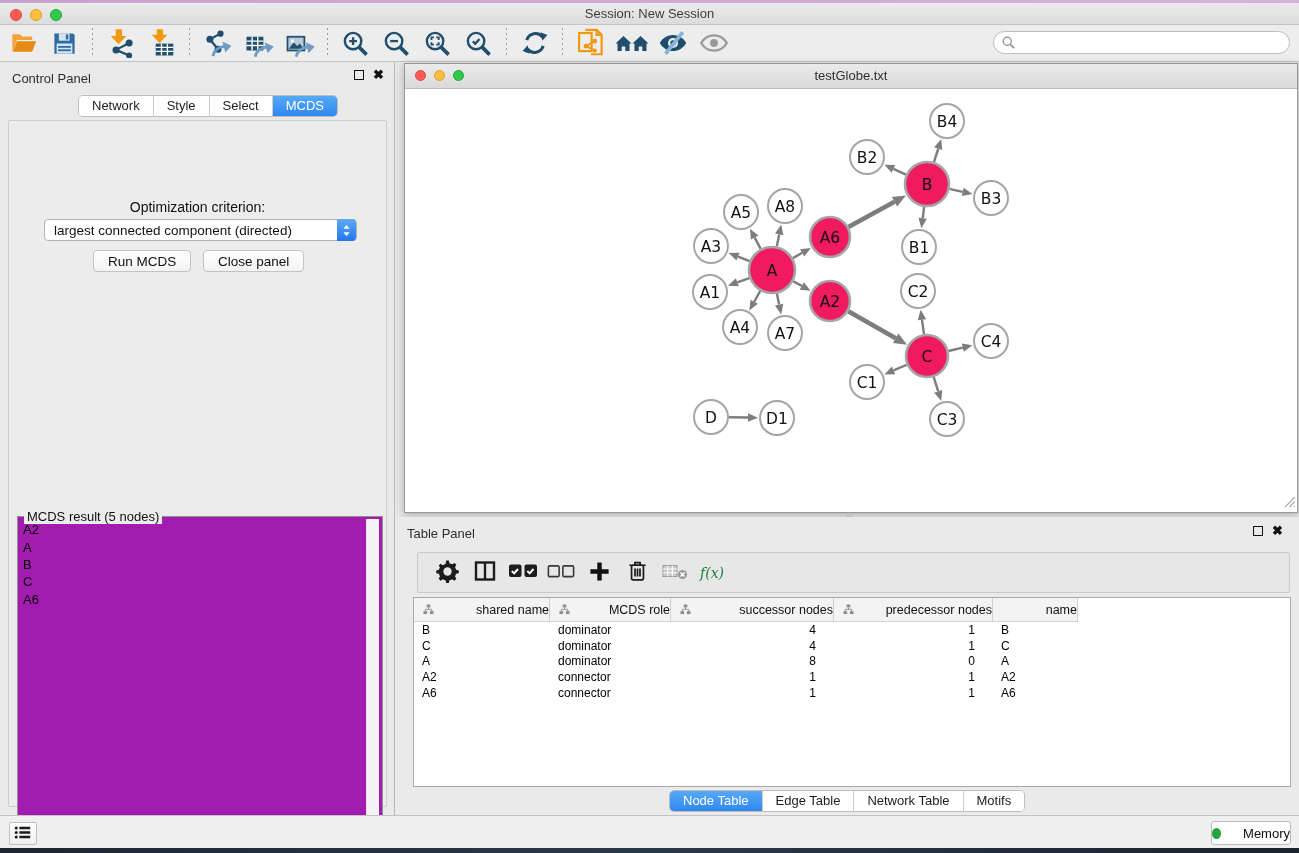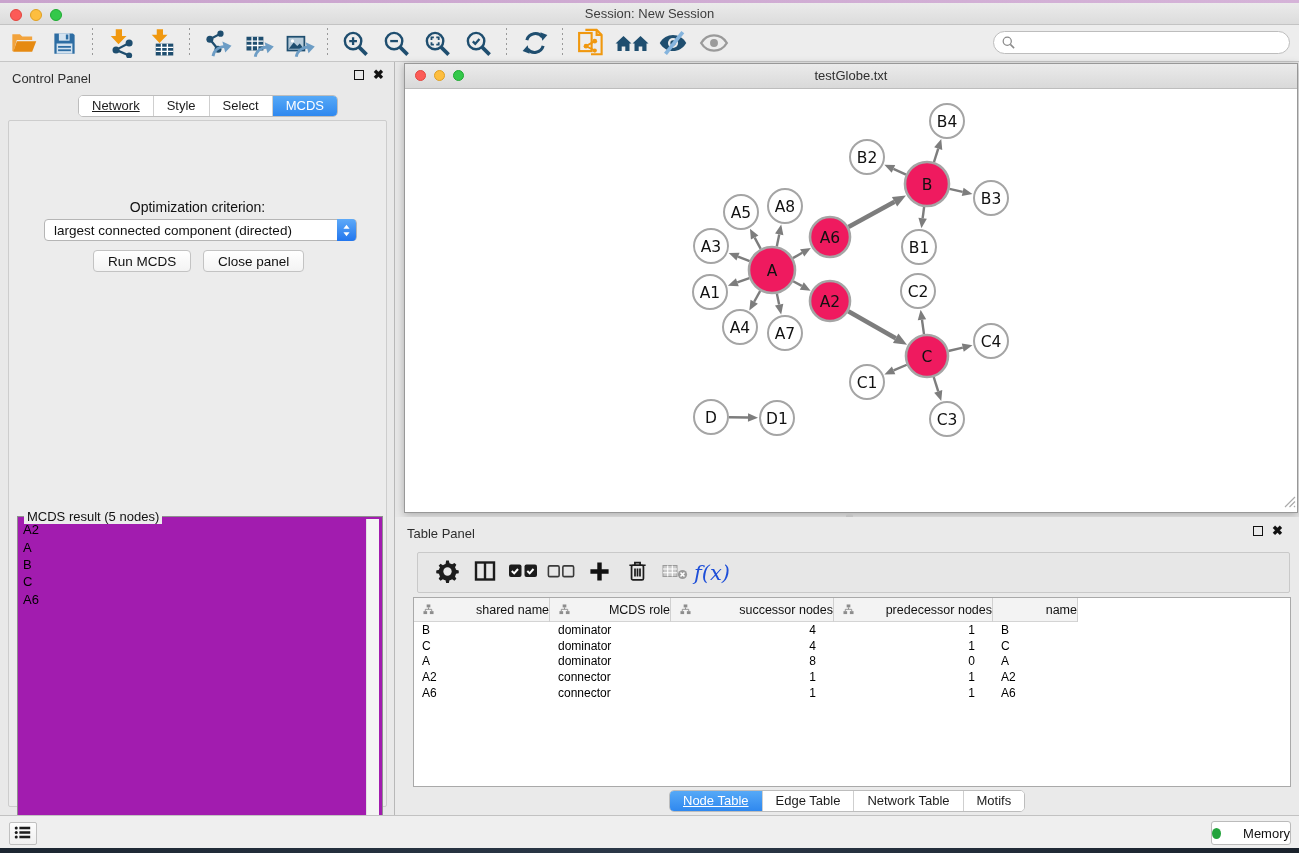--- a/index.html
+++ b/index.html
@@ -29,21 +29,21 @@
   #control-panel { left:0; top:62px; width:395px; height:753px; background:#e9e9e9; border-right:1px solid #b8b8b8; }
   #cp-titlebar { position:absolute; left:0; top:0; width:100%; height:30px; }
   .panel-title { font-size:13px; color:#2e2e2e; }
   #cp-title { position:absolute; left:12px; top:9px; }
   .win-ctrls { position:absolute; right:10px; top:8px; display:flex; gap:9px; align-items:center; }
   .float-box { width:10px; height:10px; border:1.6px solid #111; display:inline-block; }
   .close-x { font-size:13px; font-weight:bold; color:#111; line-height:10px; }
 
   .tab-group { display:flex; border:1px solid #bdbdbd; border-radius:5px; background:#fff; overflow:hidden; height:22px; }
   .tab-btn { border:none; background:#fff; padding:0 13px; font-size:13px; color:#1c1c1c; border-left:1px solid #cfcfcf; cursor:pointer; line-height:20px; font-family:"Liberation Sans",sans-serif; }
-  .tab-btn:first-child { border-left:none;text-decoration:underline; }
+  .tab-btn:first-child { border-left:none; }
   .tab-btn.active { background:linear-gradient(#56a9f7,#2f88ef); color:#fff; }
   #cp-tabs { position:absolute; left:78px; top:33px; }
 
   #cp-content { position:absolute; left:8px; top:58px; width:379px; height:687px; background:#ececec; border:1px solid #cdcdcd; border-radius:2px; }
   #opt-label { position:absolute; left:0; top:78px; width:100%; text-align:center; font-size:14px; color:#111; }
   #opt-select { position:absolute; left:35px; top:98px; width:313px; height:22px; background:#fff; border:1px solid #b5b5b5; border-radius:4px; cursor:pointer; }
   #opt-select-value { position:absolute; left:9px; top:3px; font-size:13.5px; color:#111; white-space:nowrap; }
   #opt-stepper { position:absolute; right:0; top:-1px; width:19px; height:22px; background:linear-gradient(#5eaaf8,#2276ee); border-radius:0 4px 4px 0; display:flex; align-items:center; justify-content:center; }
   .btn { background:linear-gradient(#ffffff,#f3f3f3); border:1px solid #c3c3c3; border-radius:4px; height:22px; font-size:13.5px; padding:0 14px; color:#111; cursor:pointer; font-family:Liberation Sans, sans-serif; }
   #run-btn { position:absolute; left:84px; top:129px; }
@@ -63,21 +63,21 @@
   #nw-dots { left:10px; top:6px; }
   #graph-canvas { position:absolute; left:0; top:25px; width:892px; height:423px; background:#fff; }
   #nw-resize-grip { position:absolute; right:1px; bottom:1px; }
   #splitter-dot { left:846px; top:514px; width:7px; height:5px; background:#c2c2c2; border-radius:2px; }
 
   
   #table-panel { left:395px; top:517px; width:904px; height:298px; background:#eaeaea; }
   #tp-title { position:absolute; left:12px; top:9px; }
   #tp-toolbar { position:absolute; left:22px; top:35px; width:873px; height:41px; background:#e7e7e7; border:1px solid #c9c9c9; border-radius:2px; display:flex; align-items:center; padding-left:10px; }
   .tpt-btn { width:38px; height:34px; background:none; border:none; display:flex; align-items:center; justify-content:center; cursor:pointer; }
-  #fx-label { font-size:21px; font-style:italic; font-family:"DejaVu Serif", serif; color:#1d4ed8; }
+  #fx-label { font-size:14px; font-style:italic; font-family:"DejaVu Serif", serif; color:#15803d; margin-left:6px; }
 
   #node-table { position:absolute; left:18px; top:80px; width:878px; height:190px; background:#fff; border:1px solid #a9a9a9; }
   #table-header { position:absolute; left:0; top:0; height:24px; display:flex; background:#f3f3f3; border-bottom:1px solid #d4d4d4; }
   .th-cell { position:relative; height:24px; border-right:1px solid #d0d0d0; display:flex; align-items:center; justify-content:flex-end; font-size:12.5px; color:#111; cursor:pointer; }
   .th-tree { position:absolute; left:9px; top:6px; }
   #table-body { position:absolute; left:0; top:25px; width:100%; }
   .t-row { display:flex; height:15.7px; cursor:default; }
   .t-cell { font-size:12px; color:#000; overflow:hidden; white-space:nowrap; line-height:15.7px; }
 
   #tp-tabs { position:absolute; left:274px; top:273px; }

